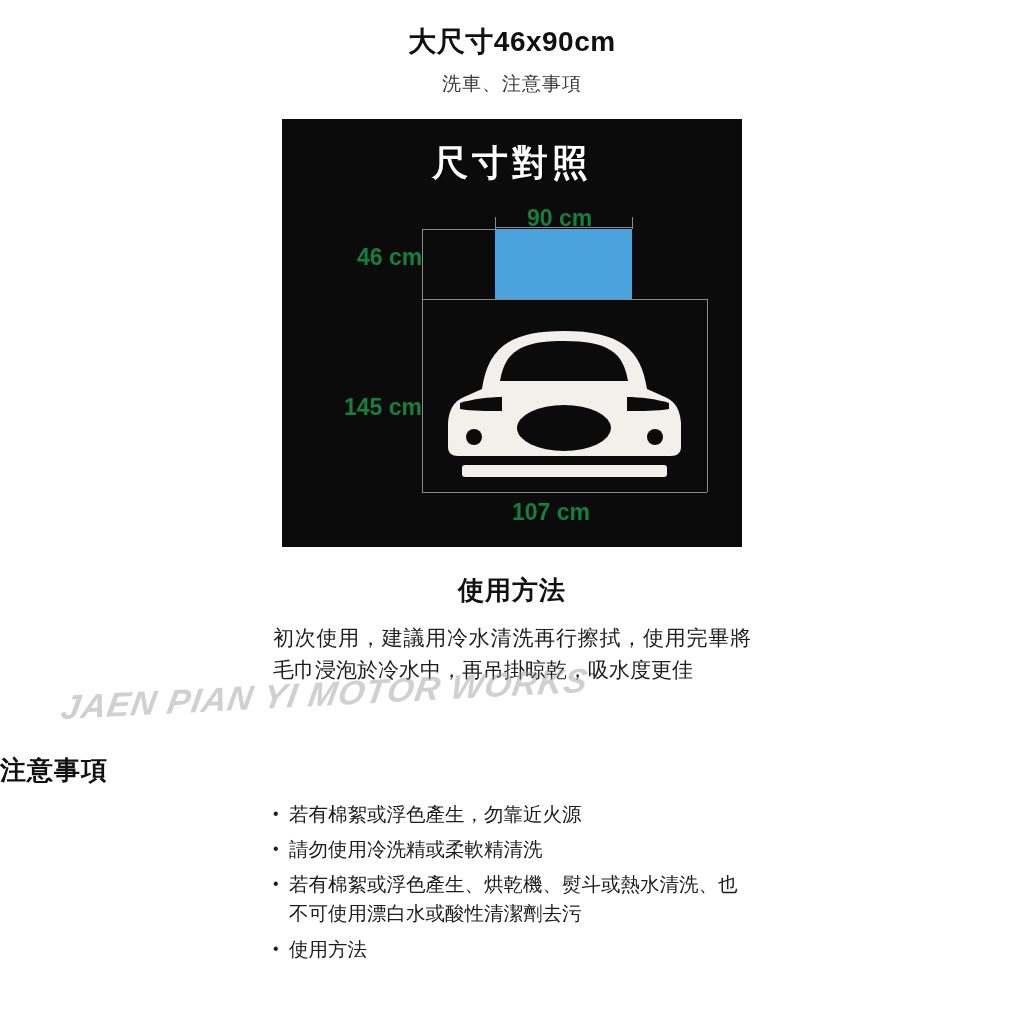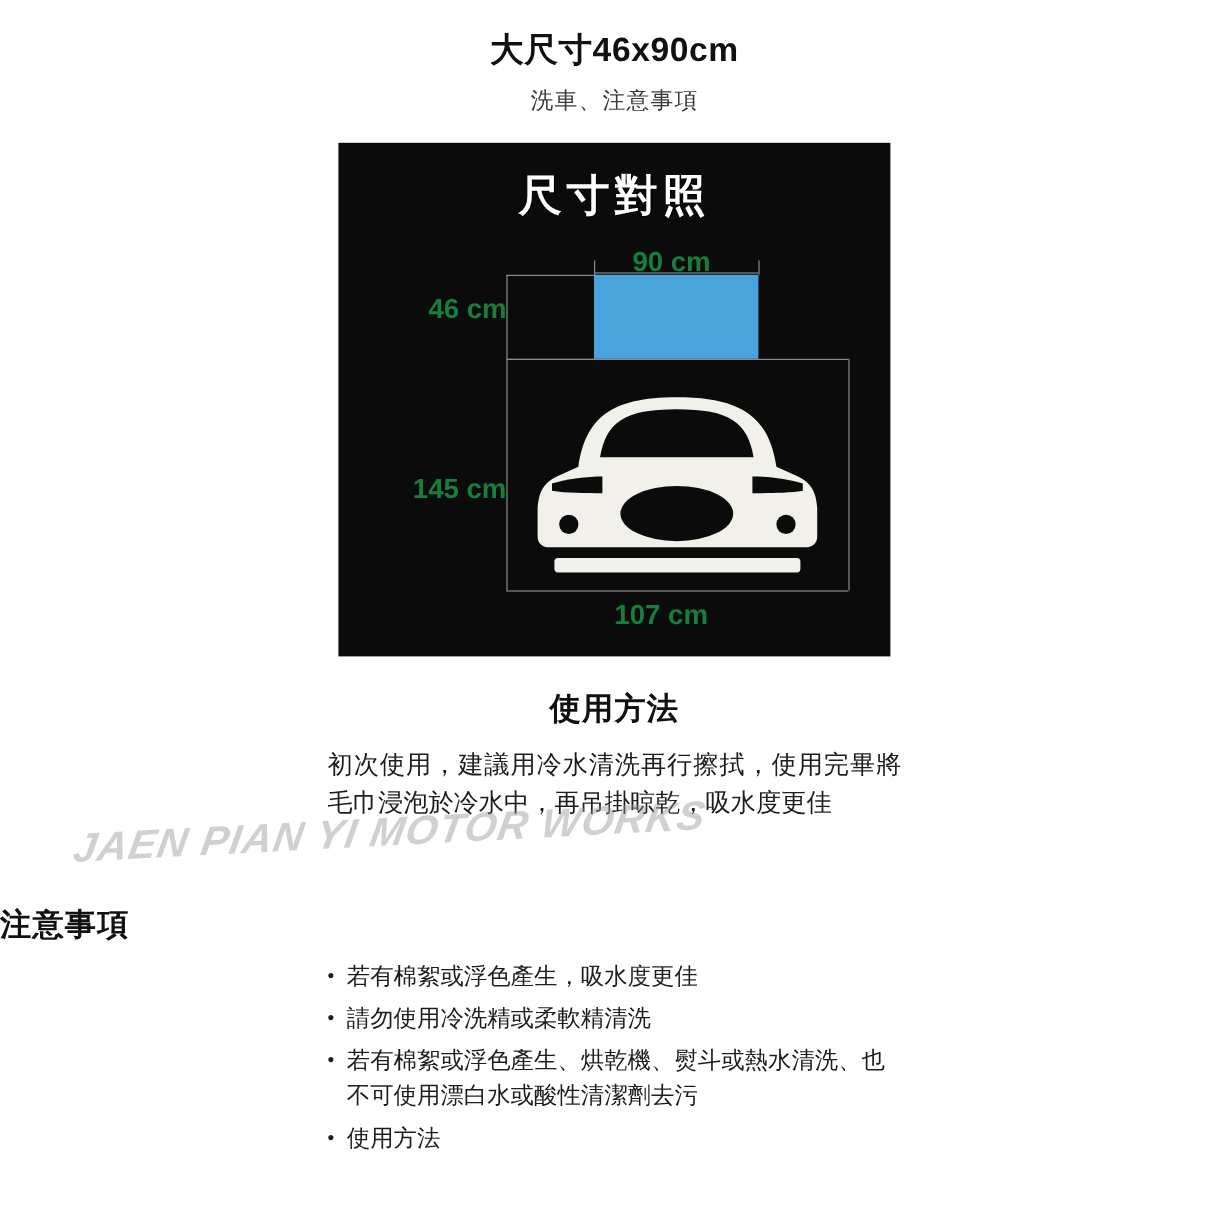--- a/index.html
+++ b/index.html
@@ -216,21 +216,21 @@
 
   <div class="section-title">使用方法</div>
   <div class="body-text">初次使用，建議用冷水清洗再行擦拭，使用完畢將毛巾浸泡於冷水中，再吊掛晾乾，吸水度更佳</div>
 
   <div class="spacer-notice"></div>
 
   <div class="notice-title">注意事項</div>
   <div class="notice-block">
     <div class="notice-item">
       <span class="bullet">•</span>
-      <span class="notice-text">若有棉絮或浮色產生，吸水度更佳</span>
+      <span class="notice-text">若有棉絮或浮色產生，勿靠近火源</span>
     </div>
     <div class="notice-item">
       <span class="bullet">•</span>
       <span class="notice-text">請勿使用冷洗精或柔軟精清洗</span>
     </div>
     <div class="notice-item">
       <span class="bullet">•</span>
       <span class="notice-text">若有棉絮或浮色產生、烘乾機、熨斗或熱水清洗、也不可使用漂白水或酸性清潔劑去污</span>
     </div>
     <div class="notice-item">

